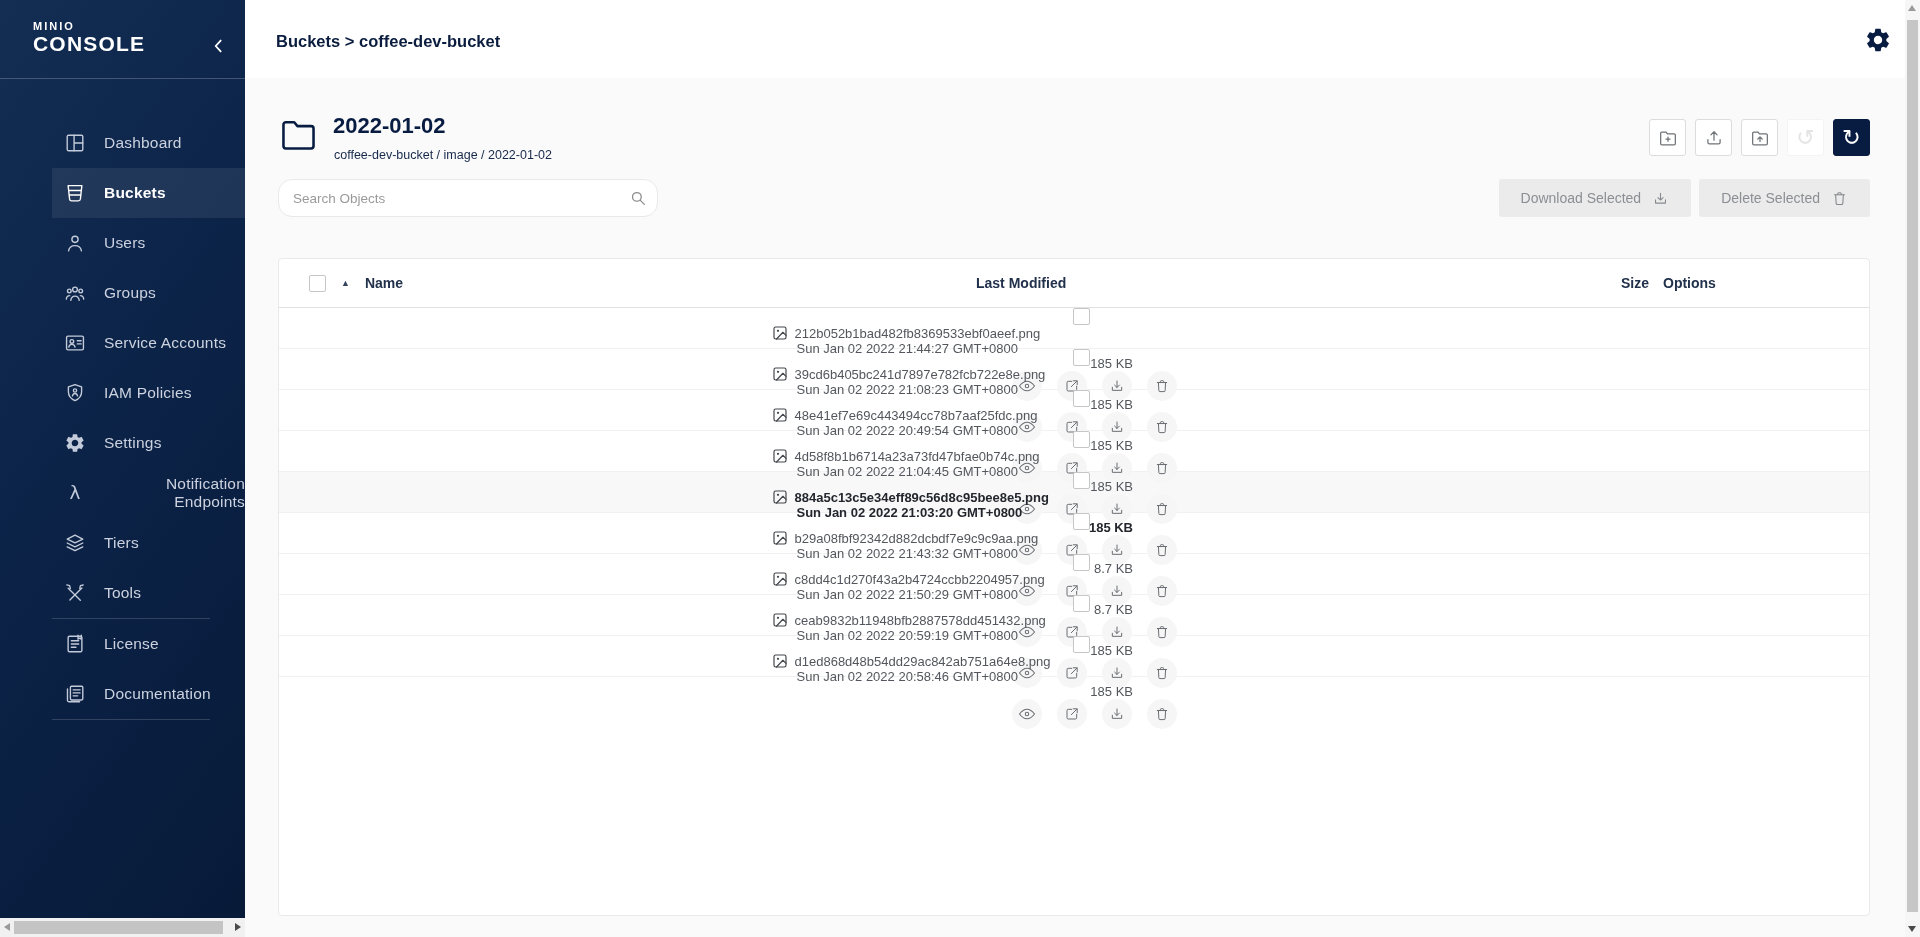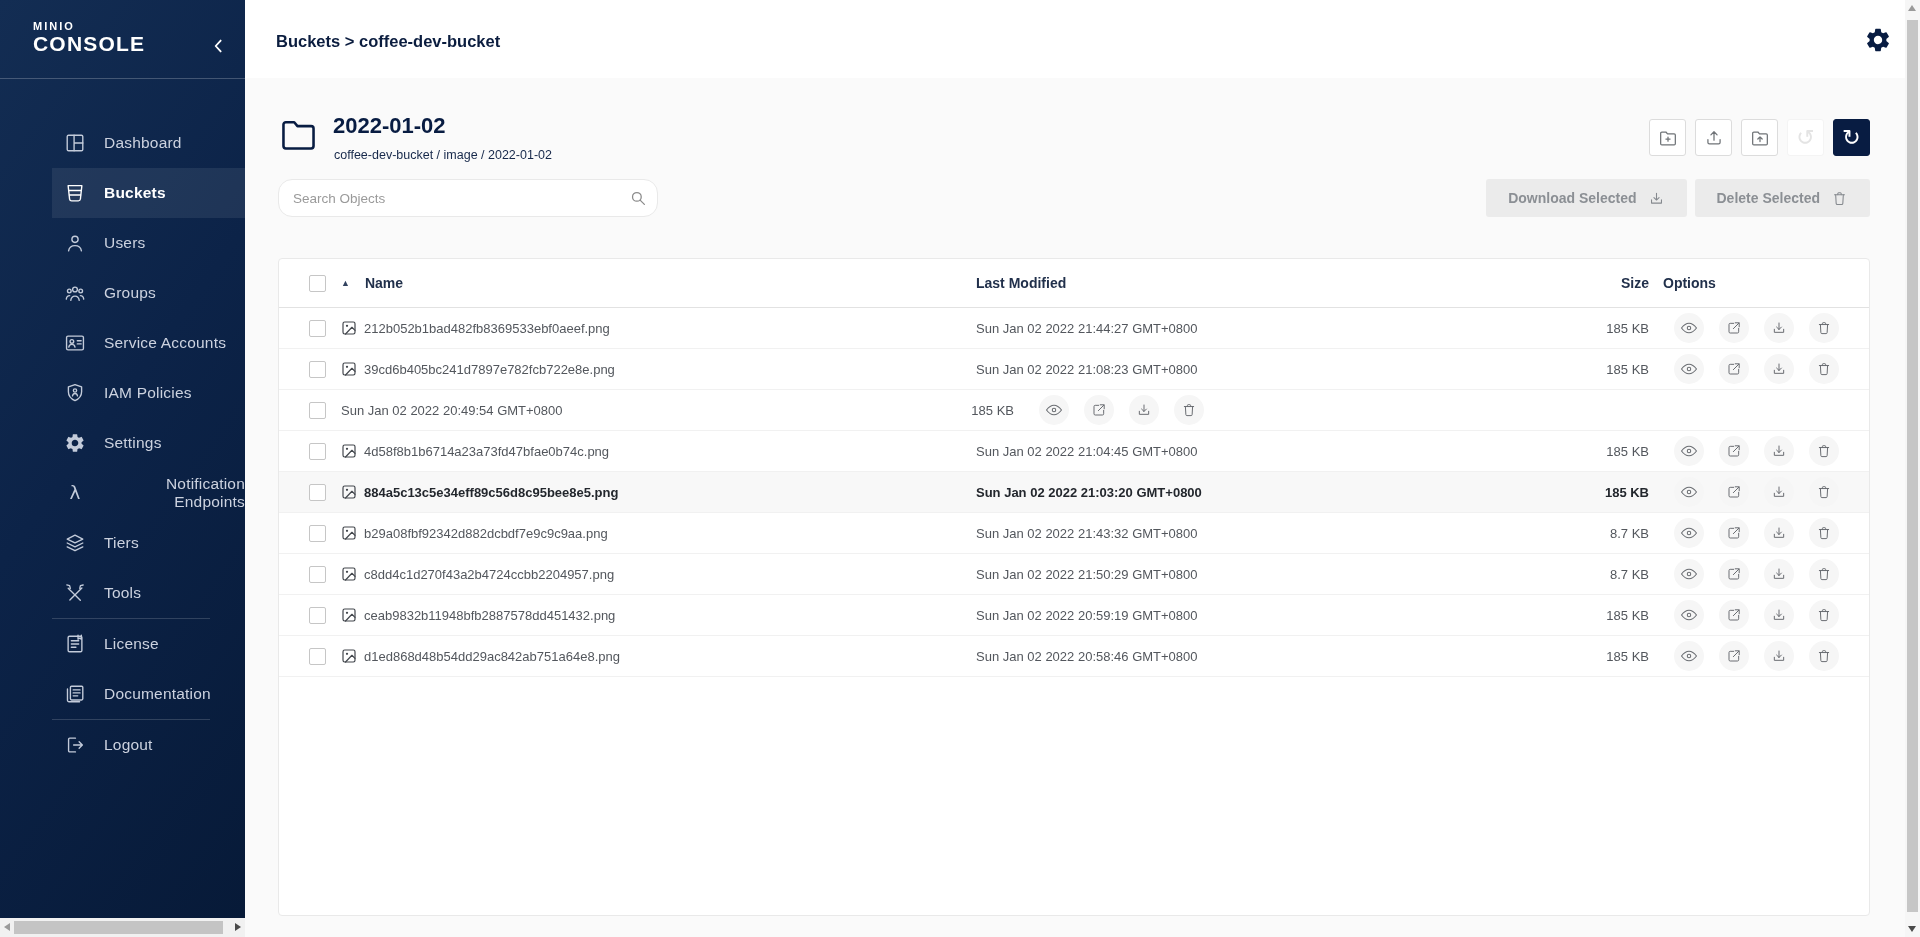--- a/index.html
+++ b/index.html
@@ -65,32 +65,32 @@
   .tbtn .circ{font-family:"DejaVu Sans",sans-serif;font-size:22px;line-height:22px;}
 
   .search{position:absolute;left:33px;top:101px;width:380px;height:38px;}
   .search input{width:100%;height:100%;box-sizing:border-box;border:1px solid #e9e9e9;border-radius:14px;
         background:#fff;padding:0 42px 0 14px;font-size:13.5px;color:#333;outline:none;
         font-family:"Liberation Sans","DejaVu Sans",sans-serif;}
   .search input::placeholder{color:#9a9a9a;}
   .search .mag{position:absolute;right:11px;top:10px;width:18px;height:18px;color:#8b8b8b;}
 
   .bulk{position:absolute;right:35px;top:101px;display:flex;gap:8px;}
-  .abtn{height:38px;background:#ebebeb;border:none;border-radius:3px;color:#8b8f94;font-weight:700;
+  .abtn{height:38px;background:#ebebeb;border:none;border-radius:3px;color:#8b8f94;font-weight:400;
         font-size:14px;display:flex;align-items:center;gap:11px;padding:0 22px;cursor:default;
         font-family:"Liberation Sans","DejaVu Sans",sans-serif;}
   .abtn svg{color:#85898e;}
 
   
   .card{position:absolute;left:33px;top:180px;width:1592px;height:658px;background:#fff;
         border:1px solid #e9e9e9;border-radius:4px;box-sizing:border-box;overflow:hidden;}
   .thead{display:flex;align-items:center;height:48px;padding-left:30px;border-bottom:1px solid #e2e2e2;
         font-size:14px;font-weight:700;color:#21304b;}
   .trow{display:flex;align-items:center;height:40px;padding-left:30px;border-bottom:1px solid #f1f1f1;
-        font-size:13px;color:#53575d;cursor:pointer;}
+        font-size:13px;color:#53575d;cursor:pointer;flex-direction:column;}
   .trow.hl{background:#f8f8f8;}
   .trow.hl .rname,.trow.hl .rmod,.trow.hl .rsize{font-weight:700;color:#23272d;}
   .c1{width:32px;flex:none;display:flex;align-items:center;}
   .c2{width:635px;flex:none;display:flex;align-items:center;gap:7px;}
   .c3{width:585px;flex:none;}
   .c4{width:88px;flex:none;text-align:right;}
   .c5{flex:1;display:flex;align-items:center;padding-left:25px;}
   .thead .c5{padding-left:14px;}
   .cb{width:15px;height:15px;border:1px solid #c6c6c6;border-radius:2px;background:#fff;display:inline-block;}
   .sort{font-size:9px;color:#32425f;margin-right:8px;}
@@ -315,28 +315,20 @@
   </div>
         <div class="mi">
     <span class="mi-icon">
       <svg class="ic" width="22" height="22" viewBox="0 0 24 24">
               <use href="#i-documentation"></use>
             </svg>
     </span>
     <span class="mi-label">Documentation</span>
   </div>
         <div class="menu-divider"></div>
-        <div class="mi">
-    <span class="mi-icon">
-      <svg class="ic" width="22" height="22" viewBox="0 0 24 24">
-              <use href="#i-logout"></use>
-            </svg>
-    </span>
-    <span class="mi-label">Logout</span>
-  </div>
       </nav>
   </aside>
 
   <div class="hscroll">
     <div class="harrow-l"></div>
     <div class="hthumb"></div>
     <div class="harrow-r"></div>
   </div>
 
   <div class="main">
@@ -483,20 +475,26 @@
                   <svg class="ic" width="16" height="16" viewBox="0 0 24 24">
                     <use href="#i-trash"></use>
                   </svg>
                 </button>
     </div>
   </div>
             <div class="trow">
     <div class="c1">
                 <span class="cb"></span>
               </div>
+    <div class="c2">
+      <svg class="ic fic" width="16" height="16" viewBox="0 0 24 24">
+                  <use href="#i-image-file"></use>
+                </svg>
+      <span class="rname">48e41ef7e69c443494cc78b7aaf25fdc.png</span>
+    </div>
     <div class="c3 rmod">Sun Jan 02 2022 20:49:54 GMT+0800</div>
     <div class="c4 rsize">185 KB</div>
     <div class="c5">
       <button class="opt">
                   <svg class="ic" width="18" height="18" viewBox="0 0 24 24" style="stroke-width:1.4">
                     <use href="#i-eye"></use>
                   </svg>
                 </button>
       <button class="opt">
                   <svg class="ic" width="16" height="16" viewBox="0 0 24 24">

